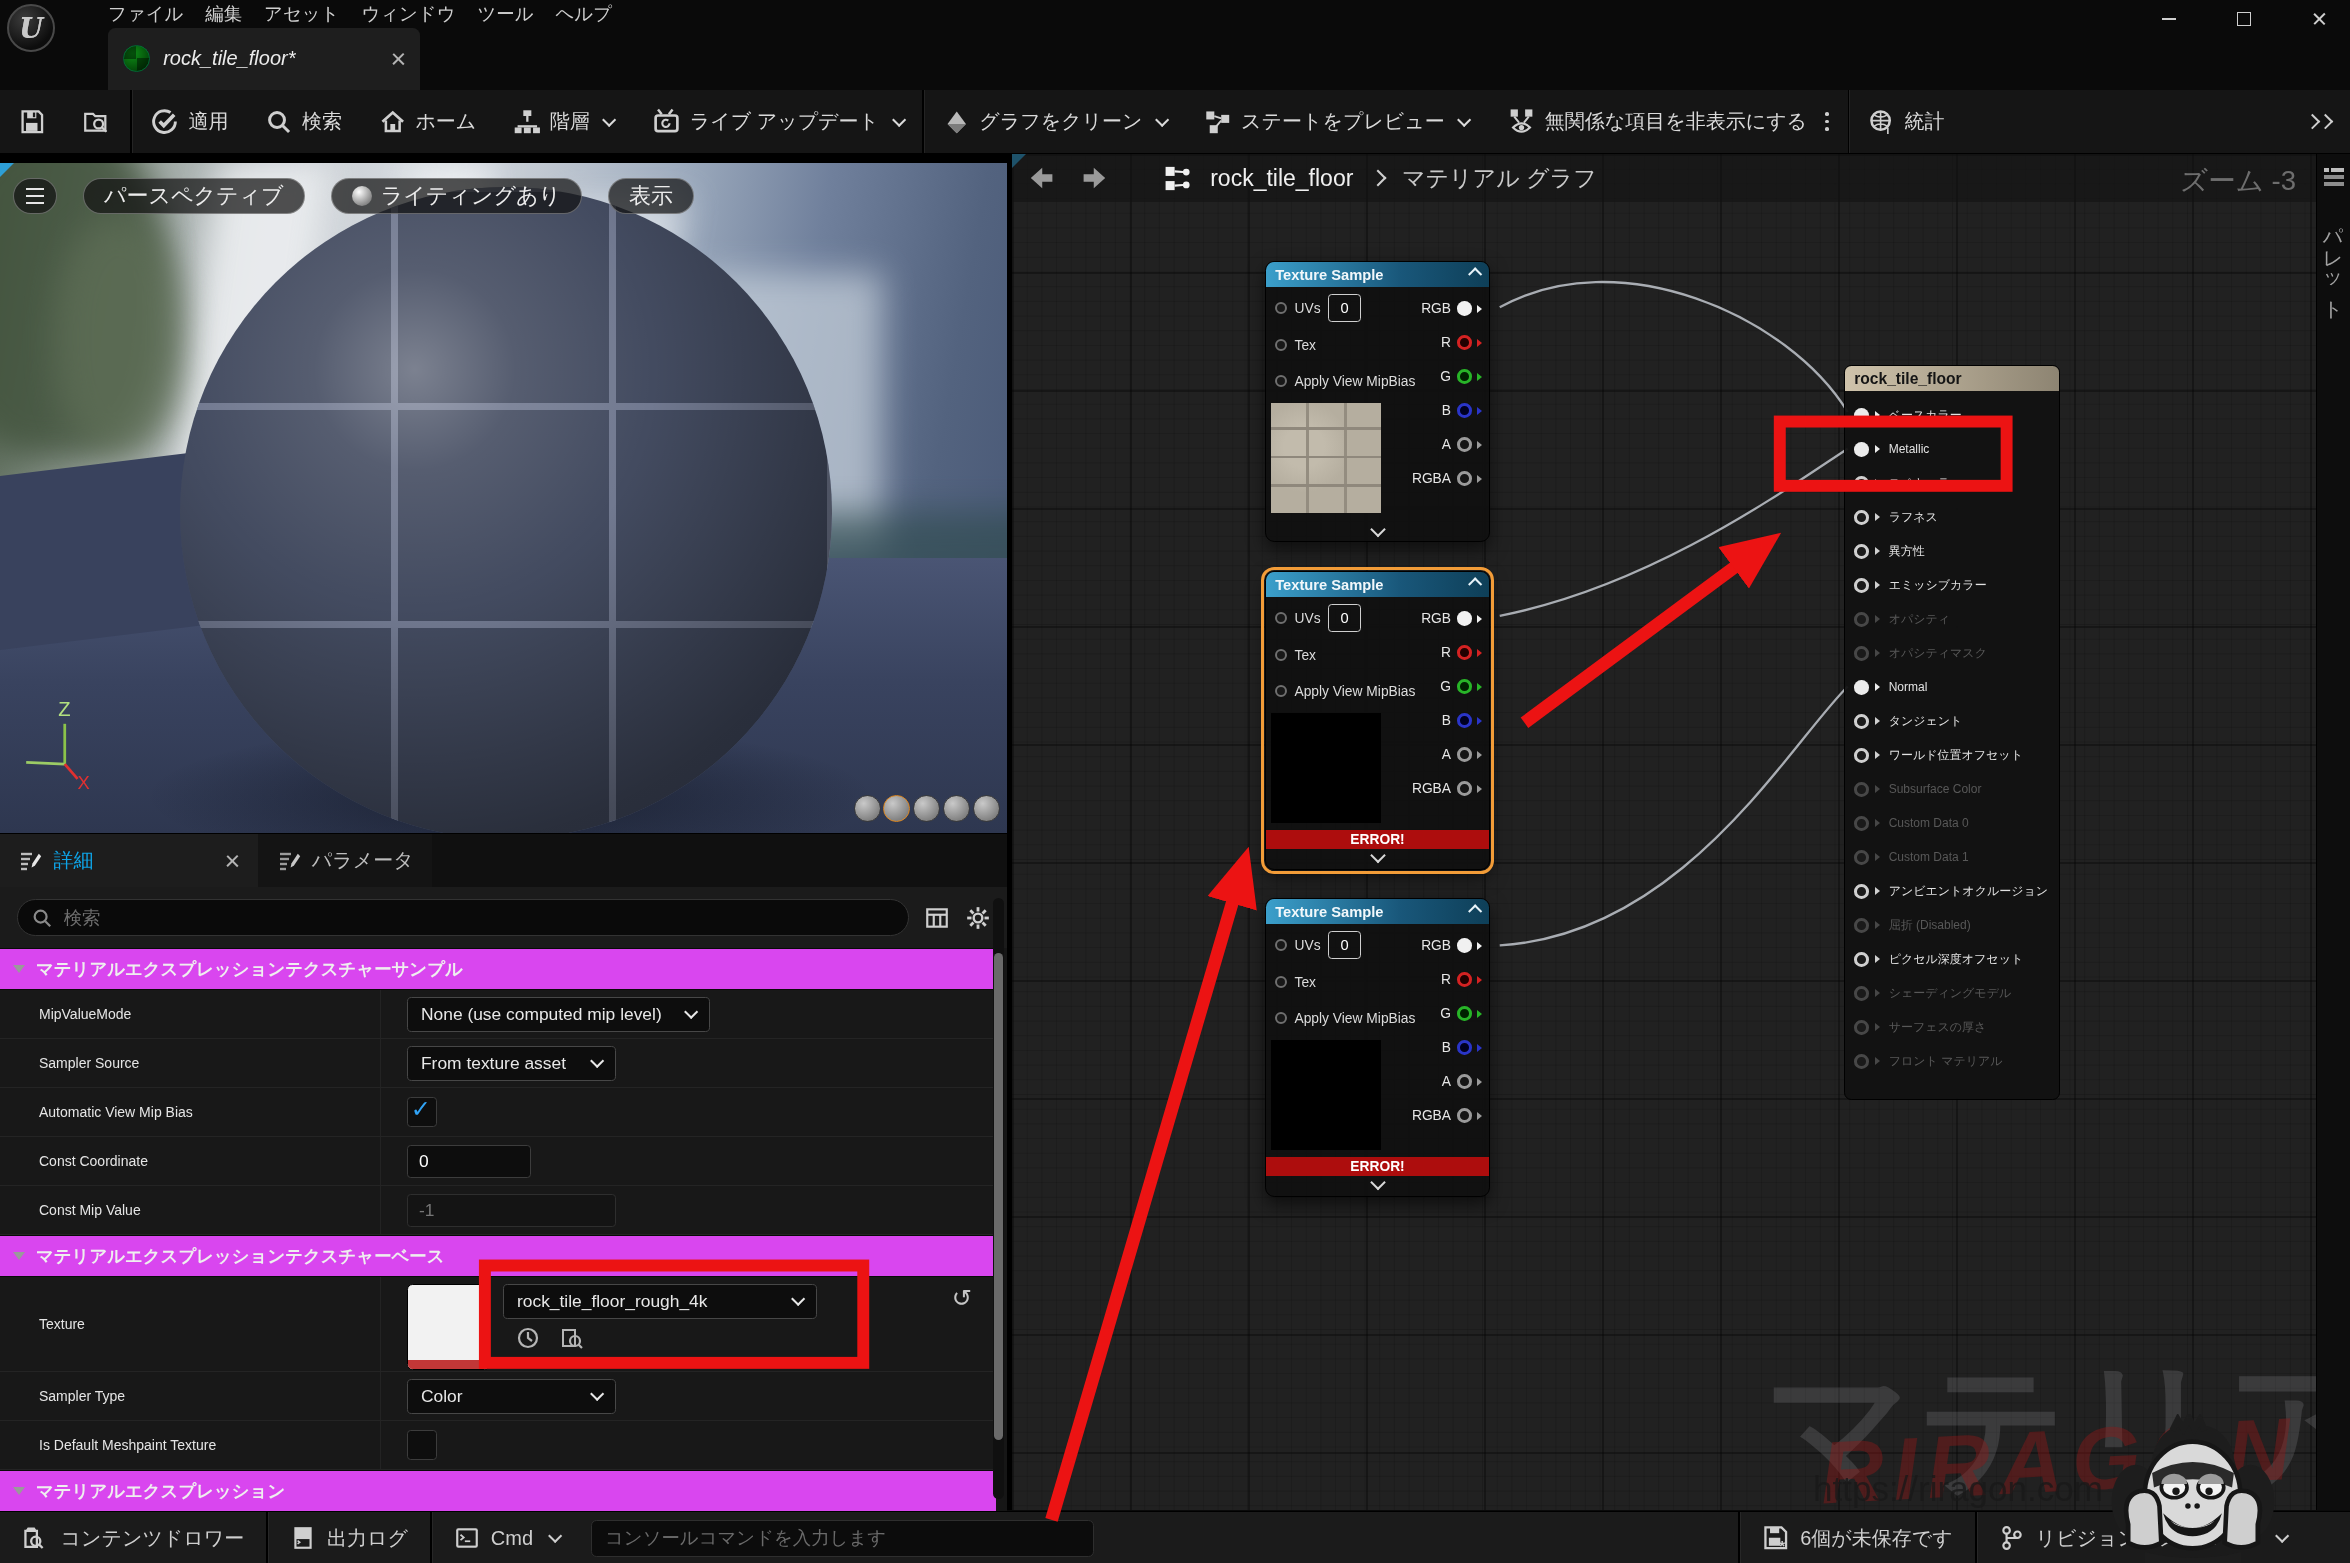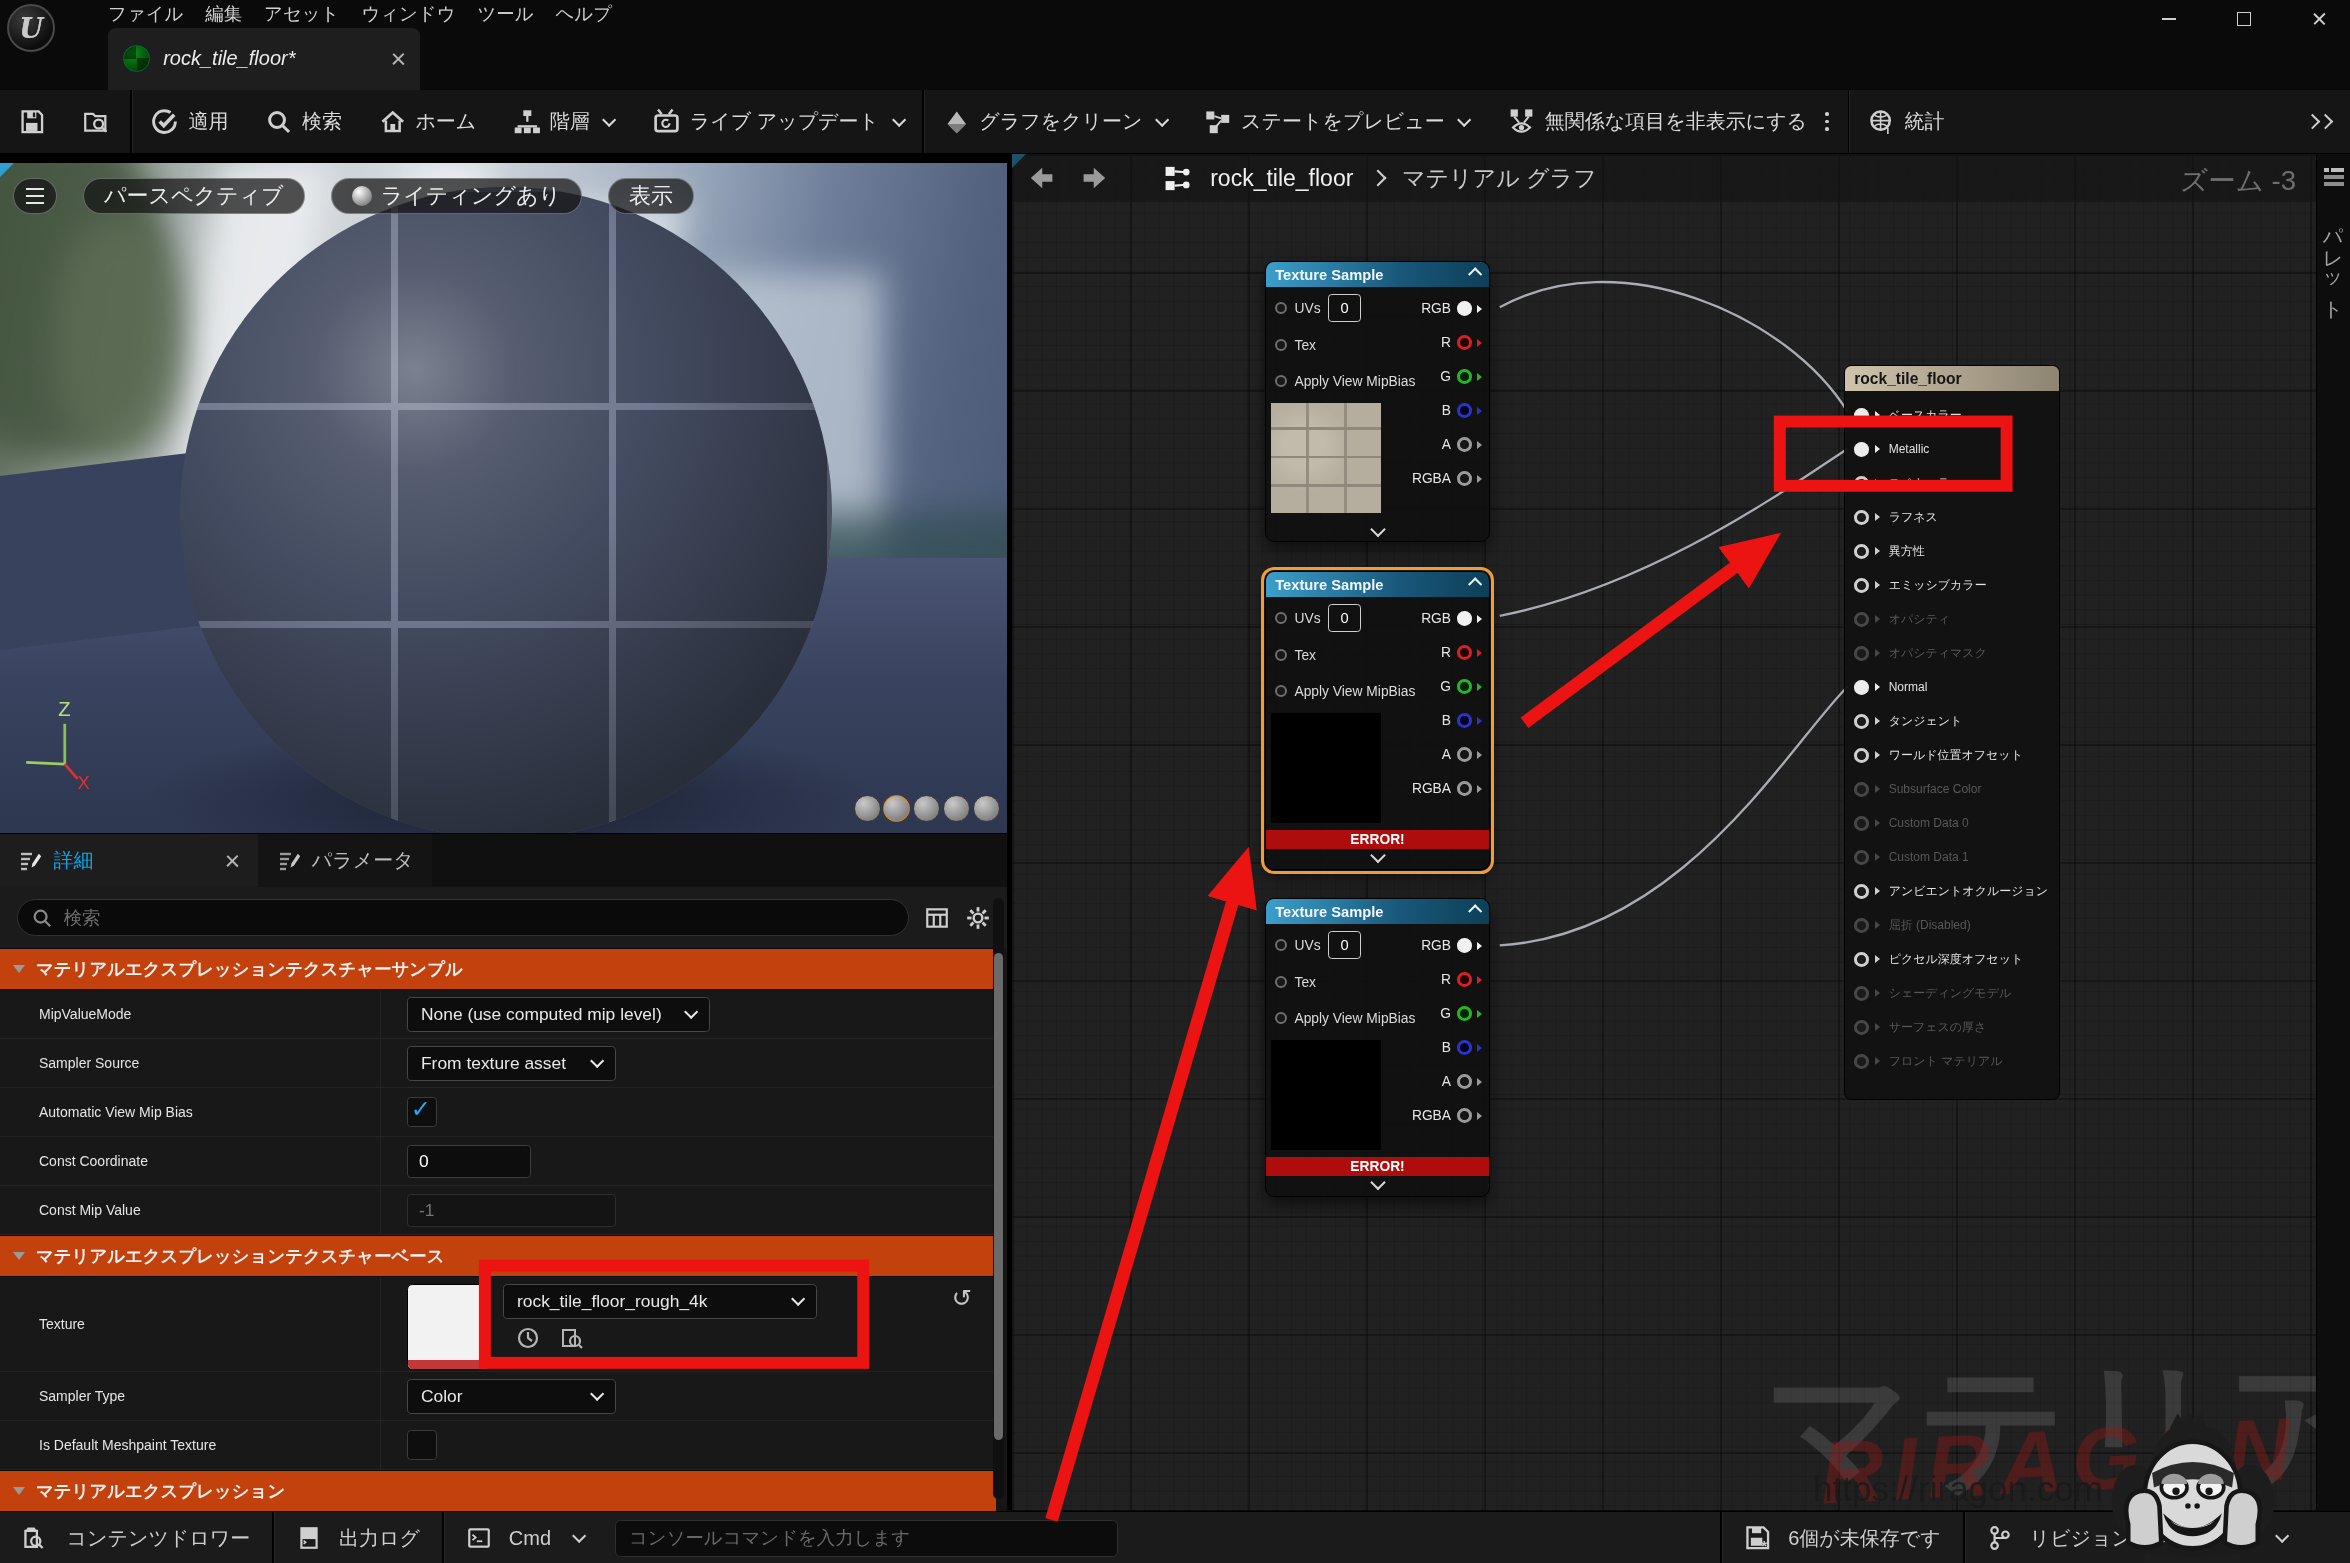--- a/index.html
+++ b/index.html
@@ -85,21 +85,21 @@
   .shape-btn.sel{border-color:#e0881e;}
   
   .dt-tabs{position:absolute;left:0;top:0;width:100%;height:53px;background:#101010;display:flex;}
   .dt-tab{height:100%;display:flex;align-items:center;gap:11px;padding:0 18.4px;font-size:20px;color:#0ea5e9;background:#1d1d1d;}
   .dt-tab.inactive{background:#141414;color:#bdbdbd;}
   .dt-tab .grow{width:110px;}
   .search-row{position:absolute;left:0;top:53px;width:100%;height:61px;display:flex;align-items:center;gap:14.7px;padding:0 16.5px;box-sizing:border-box;background:#1b1b1b;}
   .search-box{flex:1;height:37px;border-radius:18.4px;background:#0a0a0a;border:0.9px solid #333;display:flex;align-items:center;padding:0 13px;gap:9.2px;box-sizing:border-box;}
   .search-box input{flex:1;background:transparent;border:0;outline:0;color:#dcdcdc;font-size:18.4px;font-family:inherit;}
   .search-box input::placeholder{color:#6e6e6e;}
-  .sec-hdr{display:flex;align-items:center;gap:11px;height:40px;background:#c2410c;border-top:0.9px solid #0a0a0a;border-bottom:0.9px solid #0a0a0a;padding:0 13px;font-size:17.4px;font-weight:bold;color:#efefef;}
+  .sec-hdr{display:flex;align-items:center;gap:11px;height:40px;background:#d946ef;border-top:0.9px solid #0a0a0a;border-bottom:0.9px solid #0a0a0a;padding:0 13px;font-size:17.4px;font-weight:bold;color:#efefef;}
   .tri-down{width:0;height:0;border-left:6.4px solid transparent;border-right:6.4px solid transparent;border-top:8.3px solid #9a9a9a;}
   .prop-row{display:flex;align-items:center;min-height:48px;border-bottom:0.9px solid #242424;background:#181818;}
   .prop-label{width:381px;padding-left:39px;font-size:14px;color:#e5e5e5;box-sizing:border-box;border-right:0.9px solid #232323;align-self:stretch;display:flex;align-items:center;}
   .prop-value{flex:1;display:flex;align-items:center;padding-left:26px;gap:13px;}
   .dropdown{height:35px;background:#0d0d0d;border:1.4px solid #474747;border-radius:4.6px;display:flex;align-items:center;
     padding:0 13px;font-size:17.4px;color:#e8e8e8;gap:13px;box-sizing:border-box;justify-content:space-between;}
   .txt-input{height:33px;background:#0d0d0d;border:0.9px solid #3c3c3c;border-radius:3.7px;color:#fff;font-size:17.4px;padding:0 11px;box-sizing:border-box;font-family:inherit;outline:0;}
   .txt-input.dim{color:#777;background:#141414;border-color:#2e2e2e;}
   .checkbox{width:27.5px;height:27.5px;background:#0e0e0e;border:0.9px solid #3c3c3c;border-radius:3.7px;position:relative;}
   .checkbox.checked::after{content:"✓";position:absolute;left:2.8px;top:-2.8px;font-size:24px;font-weight:bold;color:#31a3f5;}
@@ -159,21 +159,21 @@
   .mat-pin.default .pin{border:3.2px solid #cfcfcf;background:#1a1a1a;} .mat-pin.default .tri{border-left-color:#cfcfcf;}
   .mat-pin.disabled{color:#585858;}
   .mat-pin.disabled .pin{border:3.2px solid #474747;background:#1a1a1a;} .mat-pin.disabled .tri{border-left-color:#474747;}
   
   .wm-title{position:absolute;left:753px;top:1177px;font-size:145px;font-weight:bold;color:rgba(205,210,218,.15);letter-spacing:5.5px;z-index:3;white-space:nowrap;}
   .wm-brand{position:absolute;left:808px;top:1256px;font-size:88px;font-weight:bold;font-style:italic;color:rgba(145,25,25,.42);letter-spacing:9.2px;transform:rotate(-3deg);z-index:3;white-space:nowrap;}
   .wm-url{position:absolute;left:801px;top:1315px;font-size:35px;color:rgba(25,25,25,.8);z-index:3;}
   
   .statusbar{position:absolute;left:0;top:1511px;width:100%;height:53px;background:#1b1b1b;border-top:1.8px solid #000;
     display:flex;align-items:center;box-sizing:border-box;font-size:20px;color:#cfcfcf;}
-  .sb-btn{display:flex;align-items:center;gap:17px;padding:0 22px;height:100%;white-space:nowrap;}
+  .sb-btn{display:flex;align-items:center;gap:11px;padding:0 22px;height:100%;white-space:nowrap;}
   .sb-sep{width:1.8px;height:100%;background:#000;box-shadow:0.9px 0 0 #2a2a2a;}
   .console-input{width:503px;height:37px;background:#0c0c0c;border:0.9px solid #2e2e2e;border-radius:5.5px;color:#dcdcdc;
     font-size:18.4px;padding:0 13px;box-sizing:border-box;font-family:inherit;outline:0;margin-left:9.2px;}
   .console-input::placeholder{color:#6a6a6a;}
   .sb-spacer{flex:1;}
   
   .annotations{position:absolute;inset:0;z-index:40;pointer-events:none;}
   .gorilla{position:absolute;left:2108px;top:1414px;z-index:45;pointer-events:none;}
 </style>
 </head>

